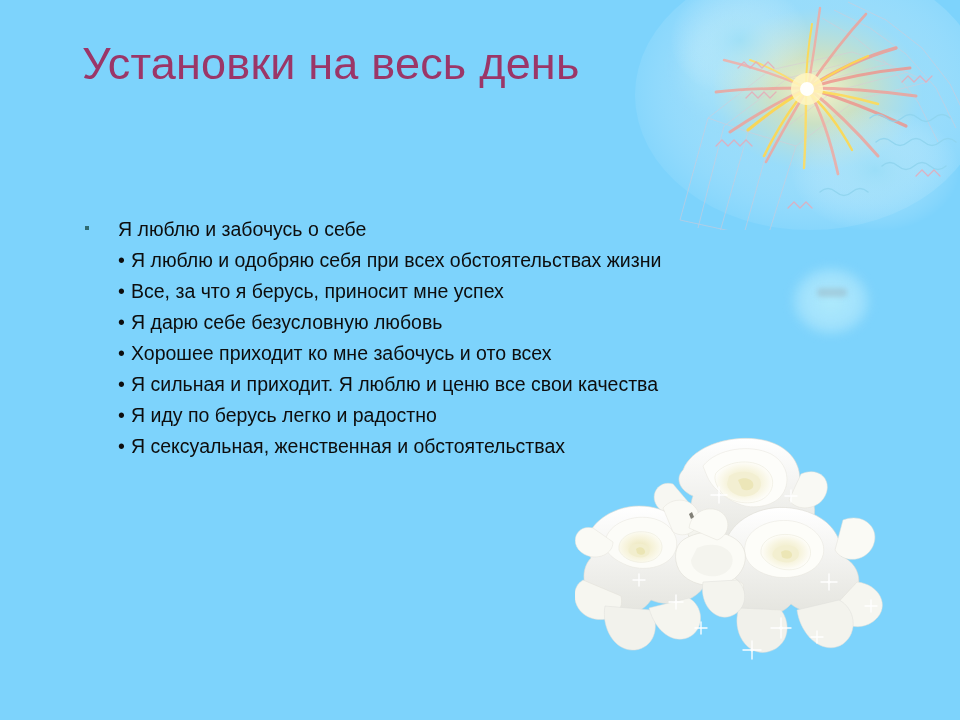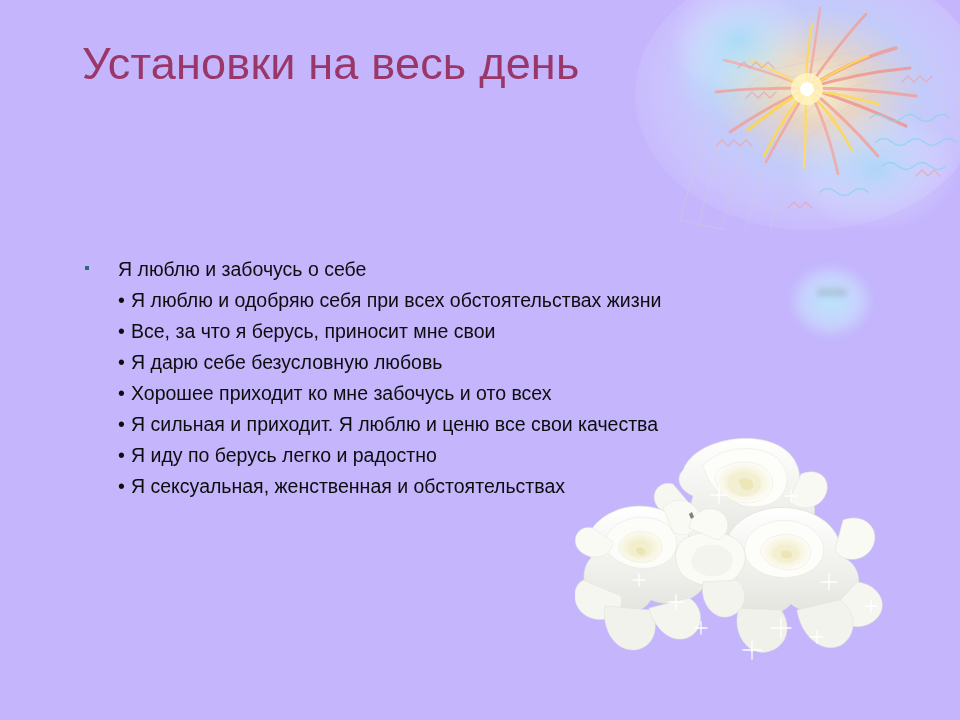--- a/index.html
+++ b/index.html
@@ -11,21 +11,21 @@
     width: 960px;
     height: 720px;
     background: #ffffff;
     font-family: "Liberation Sans", "DejaVu Sans", sans-serif;
     overflow: hidden;
   }
   #slide {
     position: relative;
     width: 960px;
     height: 720px;
-    background: #c4b5fd;
+    background: #7dd3fc;
     overflow: hidden;
   }
 
   
   #fireworks-decoration {
     position: absolute;
     left: 620px;
     top: -30px;
     width: 360px;
     height: 260px;
@@ -89,21 +89,20 @@
     z-index: 6;
   }
 
   
   #body-text {
     position: absolute;
     left: 80px;
     top: 214px;
     width: 830px;
     z-index: 5;
-    margin-top: 40px;
   }
   .bullet-line {
     position: relative;
     font-size: 19.5px;
     line-height: 31px;
     color: #0d0d0d;
     white-space: nowrap;
     padding-left: 38px;
   }
   .bullet-line.level-1 > .marker {
@@ -245,21 +244,21 @@
       <span class="text">Я люблю и забочусь о себе</span>
     </div>
 
     <div class="bullet-line level-2">
       <span class="marker">•</span>
       <span class="text">Я люблю и одобряю себя при всех обстоятельствах жизни</span>
     </div>
 
     <div class="bullet-line level-2">
       <span class="marker">•</span>
-      <span class="text">Все, за что я берусь, приносит мне свои</span>
+      <span class="text">Все, за что я берусь, приносит мне успех</span>
     </div>
 
     <div class="bullet-line level-2">
       <span class="marker">•</span>
       <span class="text">Я дарю себе безусловную любовь</span>
     </div>
 
     <div class="bullet-line level-2">
       <span class="marker">•</span>
       <span class="text">Хорошее приходит ко мне забочусь и ото всех</span>

